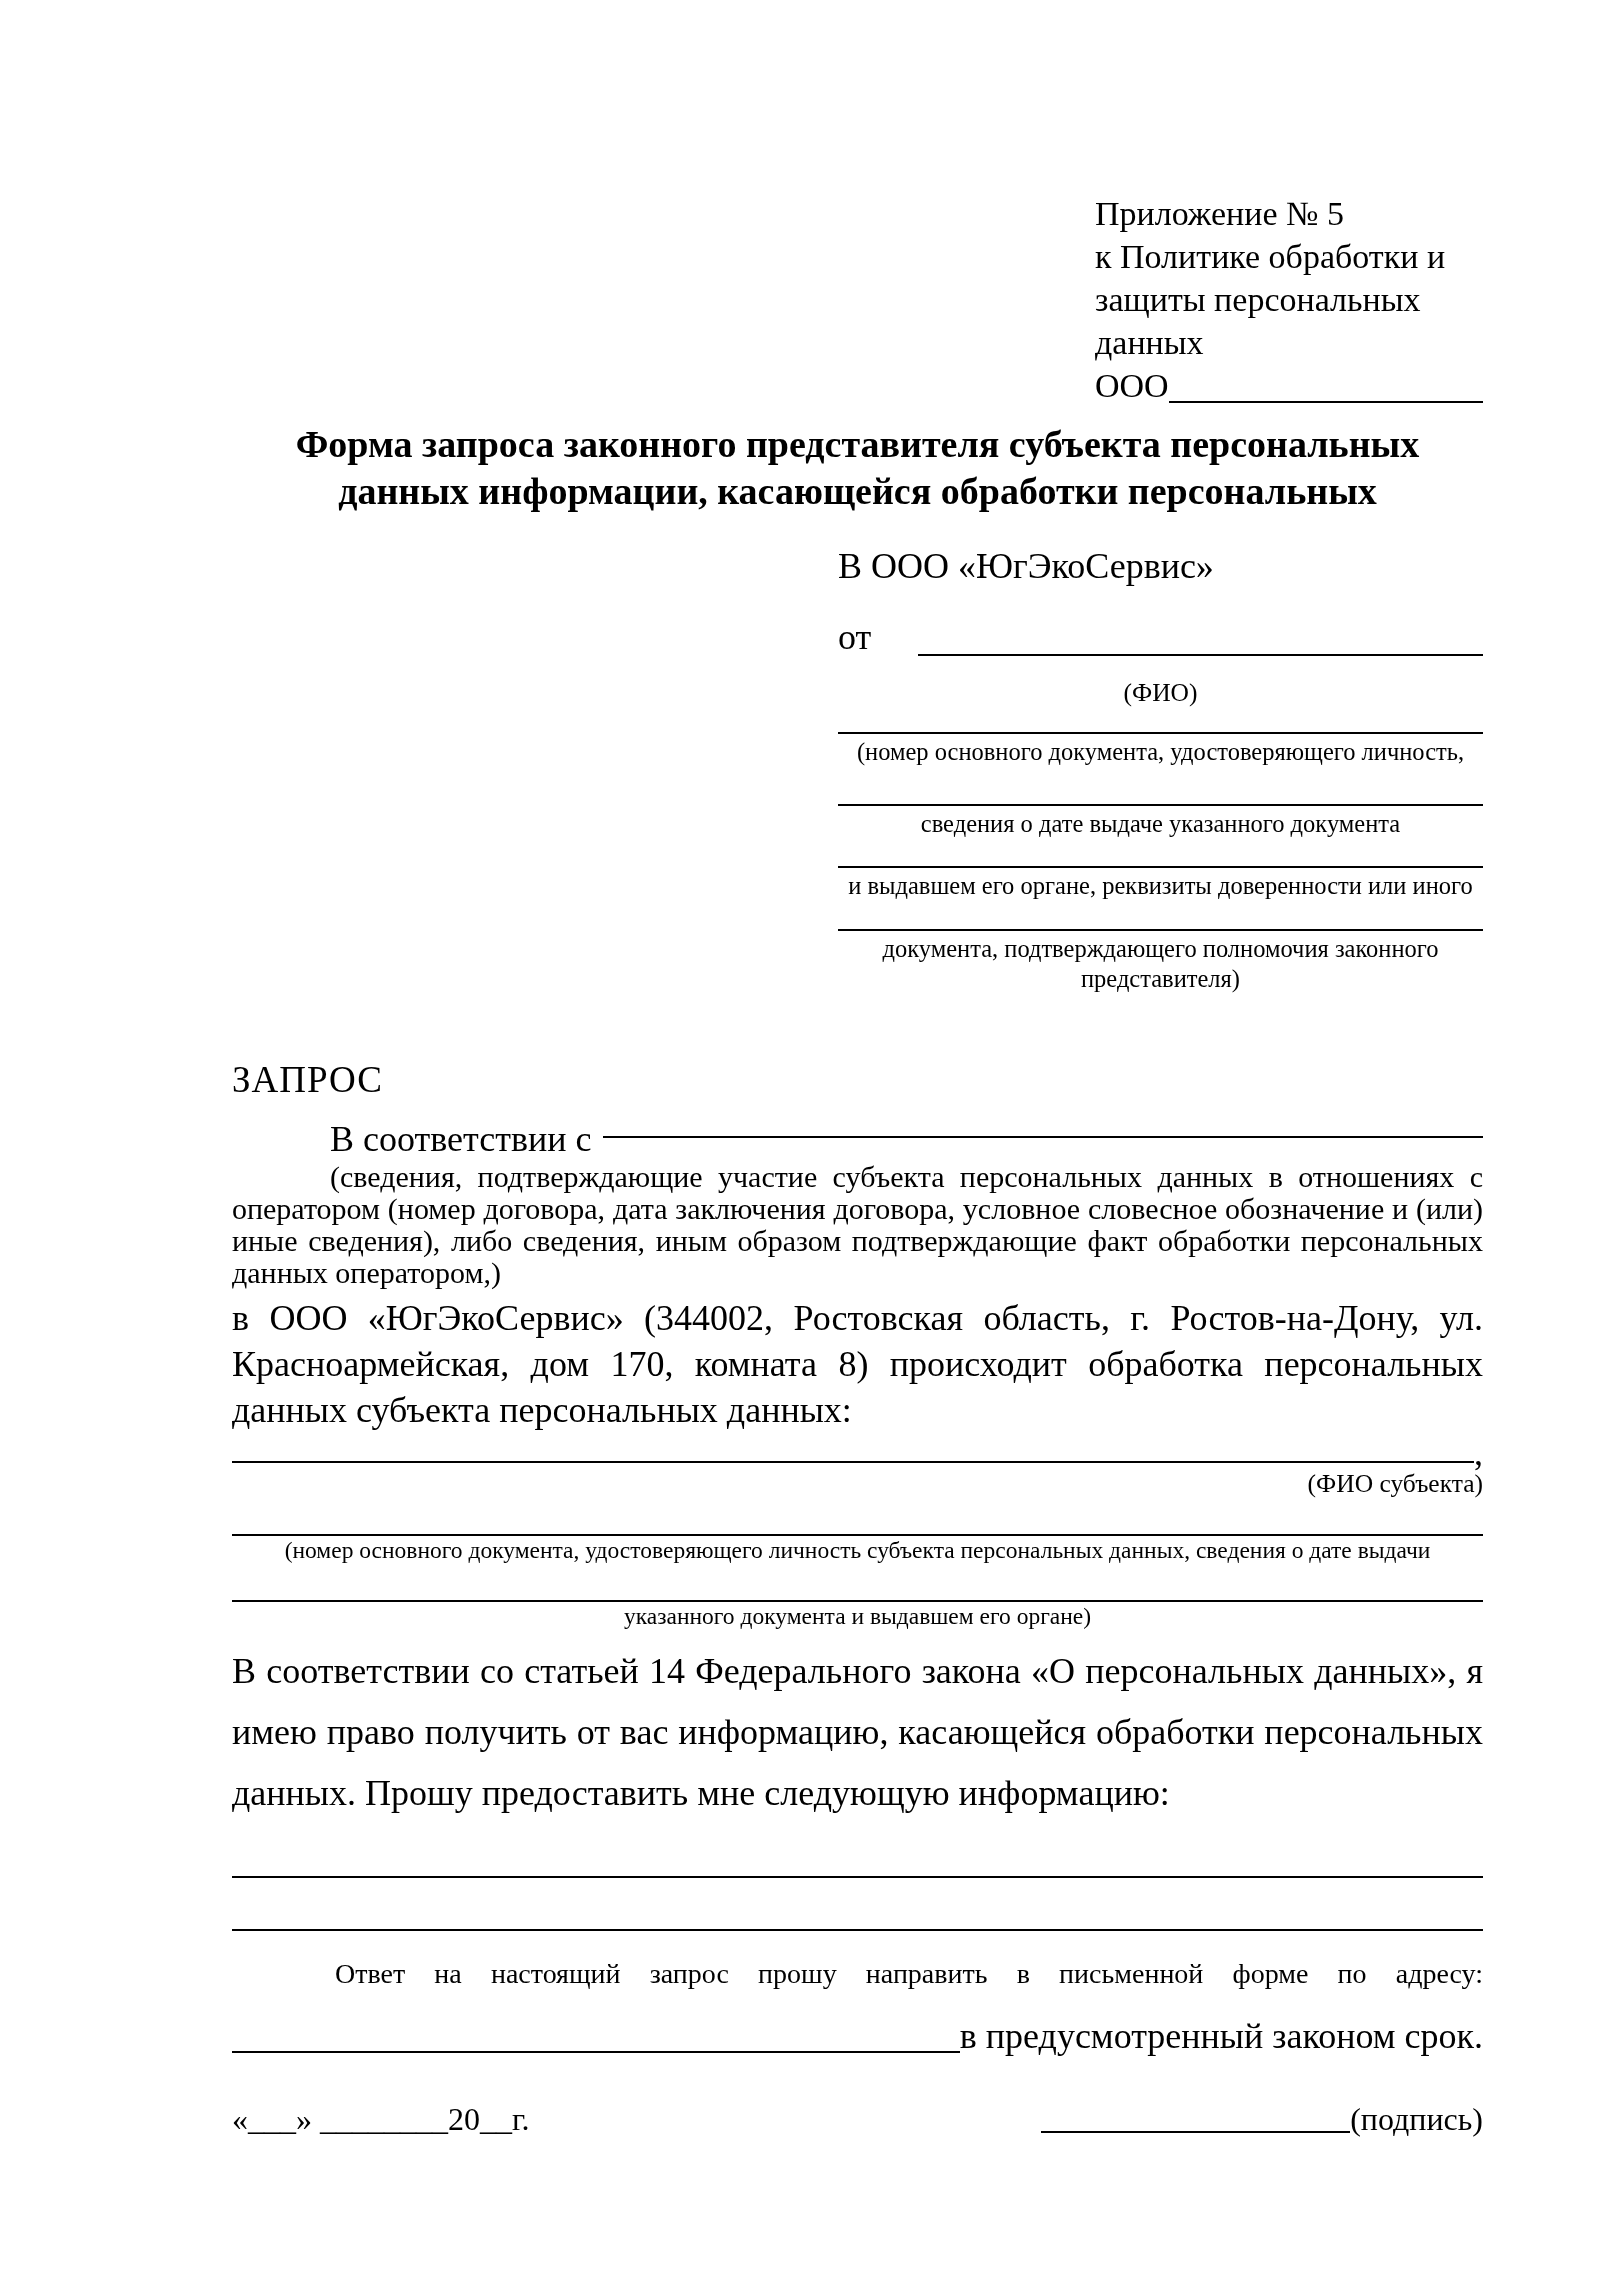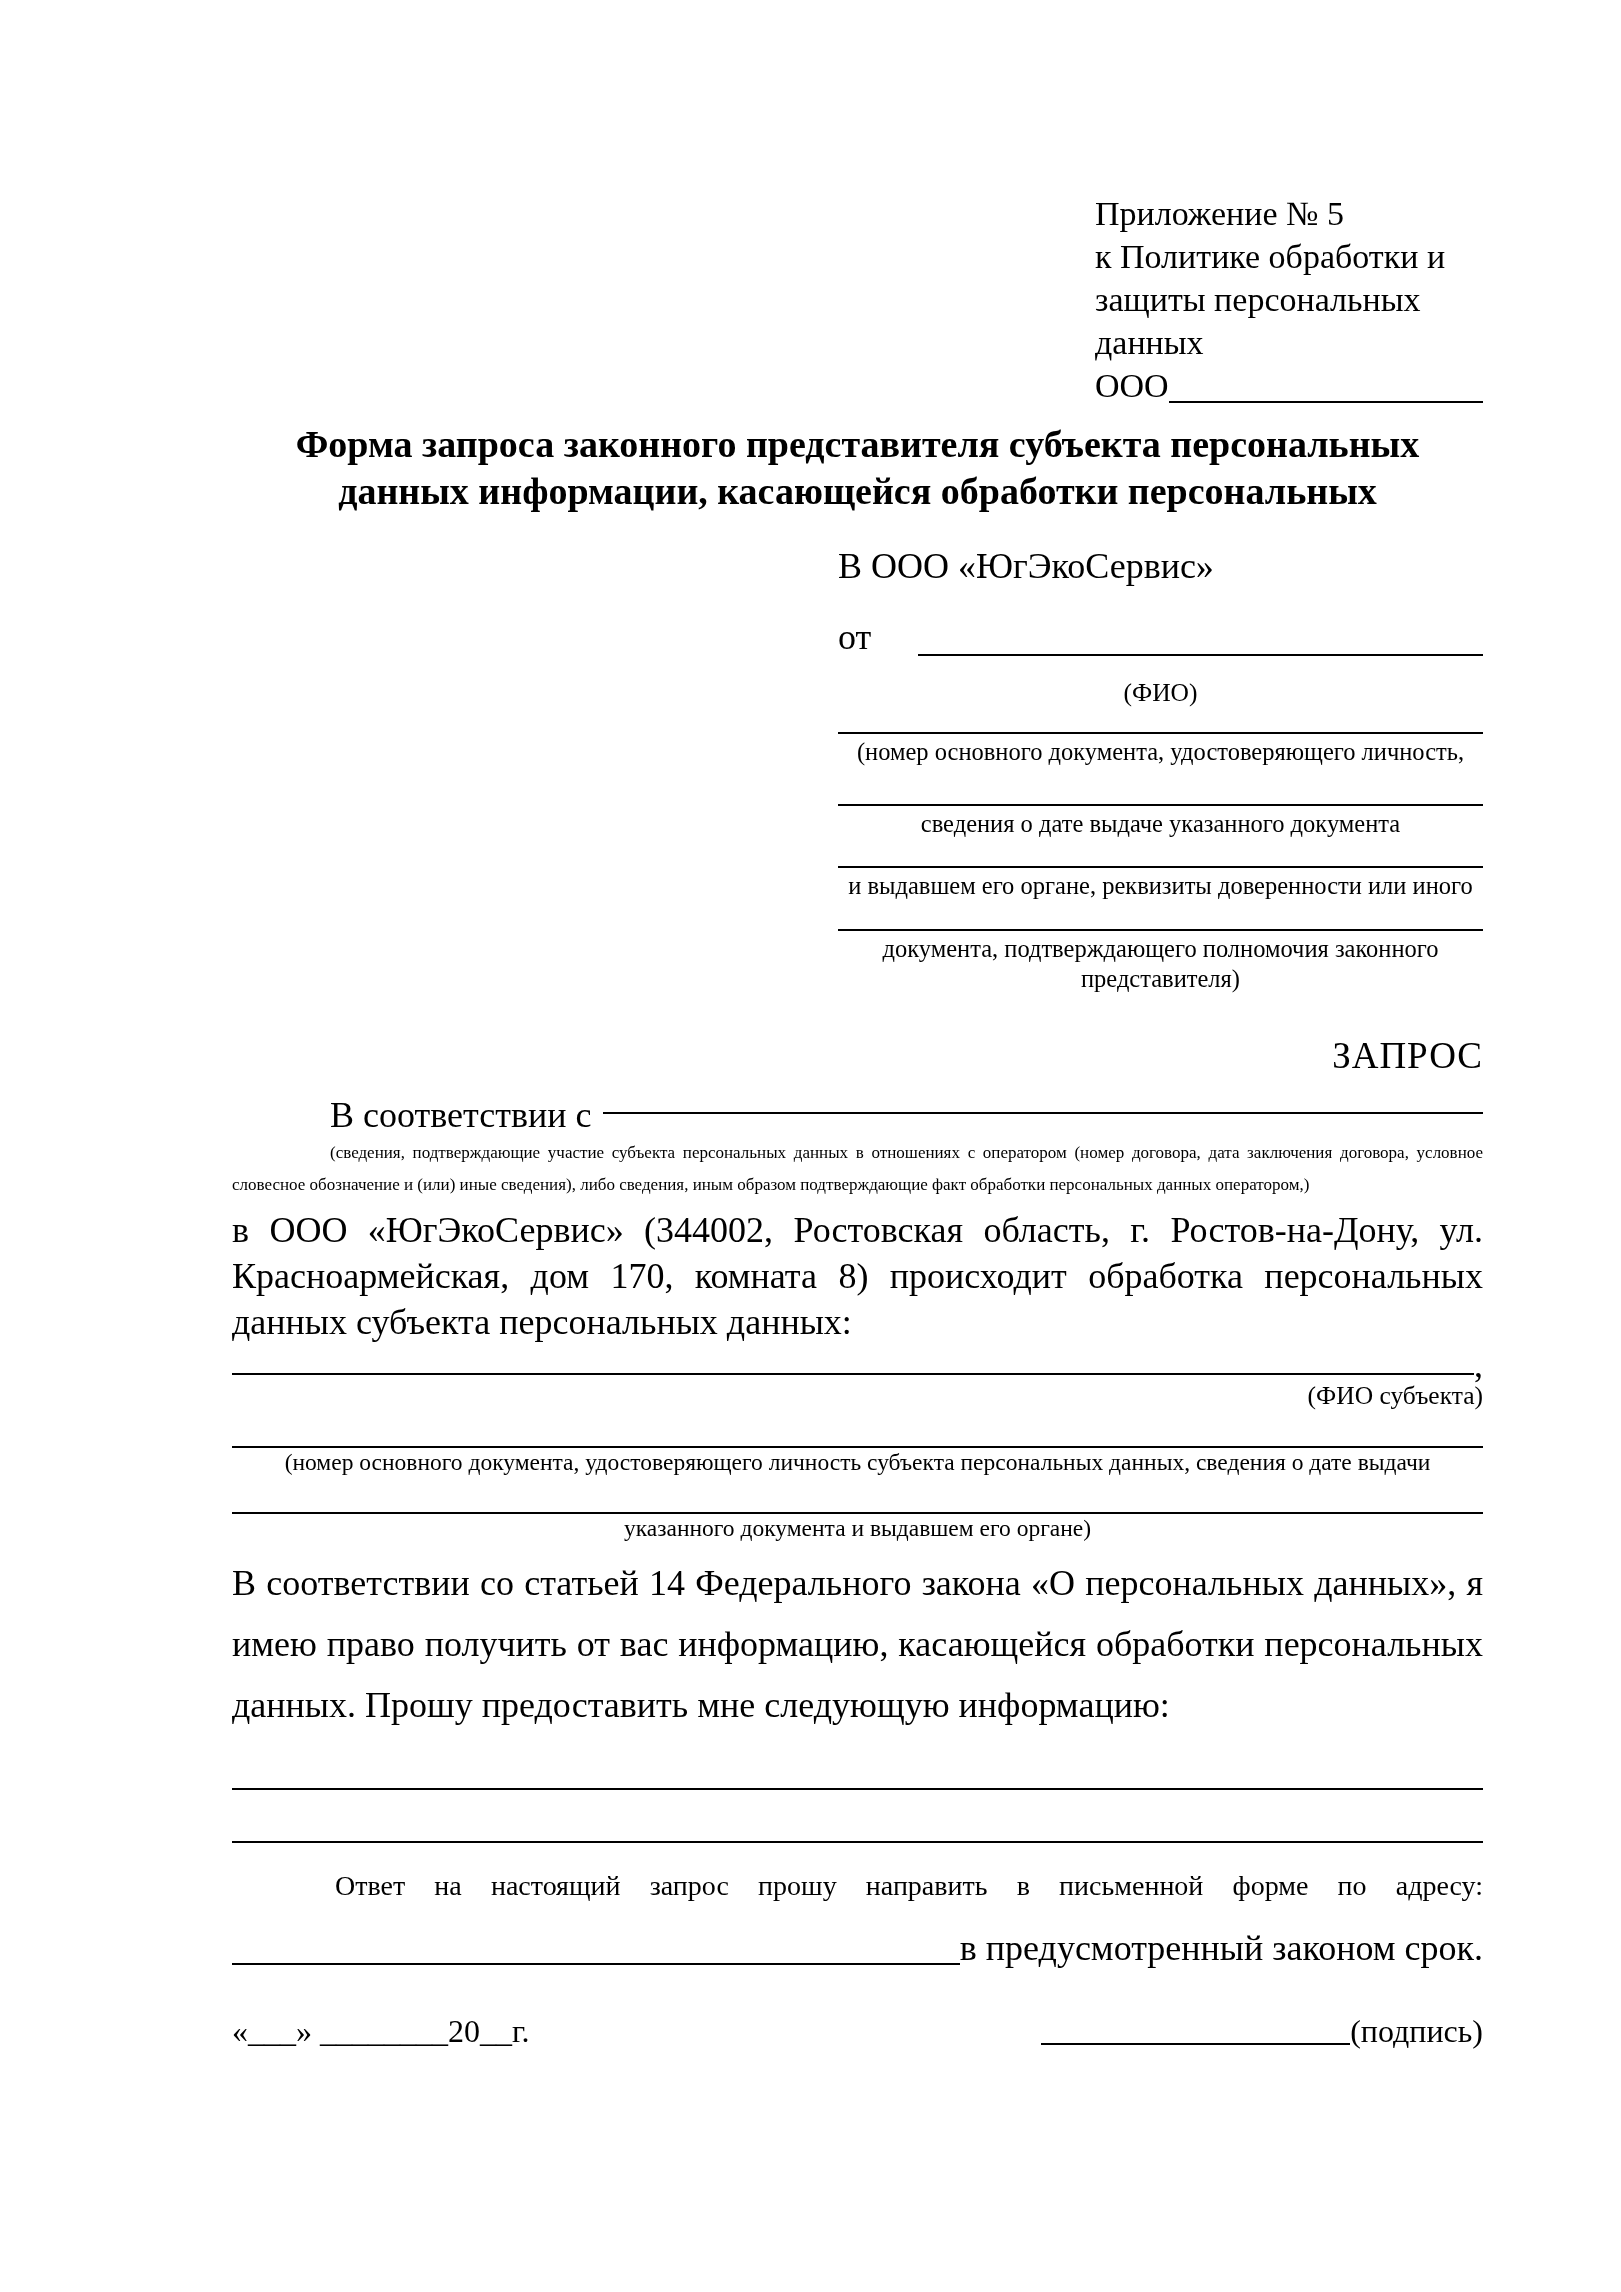--- a/index.html
+++ b/index.html
@@ -30,24 +30,24 @@
   .from-row { margin-top:25.5px; display:flex; font-size:36px; line-height:47px;gap:37px; }
   .from-row .from-fill { flex:1; margin-left:9.8px; margin-bottom:4.9px; }
   .cap-fio { font-size:25.5px; line-height:31px; margin-top:16px; text-align:center; }
   .blank-a { height:23.5px; }
   .blank-b { margin-top:11.8px; height:25.5px; }
   .blank-c { height:27.4px; }
   .blank-d { height:28px; }
   .cap-s { font-size:24.5px; line-height:30px; margin-top:2.9px; text-align:center; }
 
   
-  .zapros { margin-top:39px; text-align:right; font-size:37px; line-height:45px; letter-spacing:1px; }
+  .zapros { margin-top:63px; text-align:left; font-size:37px; line-height:45px; letter-spacing:1px; }
   .accordance-row { margin-top:15.7px; display:flex; font-size:36px; line-height:43px; padding-left:98px;align-items:center; }
   .accordance-row .acc-fill { flex:1; margin-left:11.8px; margin-bottom:4.9px; }
-  .acc-caption { font-size:17px; line-height:32px; text-align:justify; text-indent:98px; }
+  .acc-caption { font-size:30px; line-height:32px; text-align:justify; text-indent:98px; }
   .operator-p { margin-top:5.9px; font-size:36px; line-height:46px; text-align:justify; }
   .subject-row { display:flex; align-items:flex-end; height:35px; font-size:36px; }
   .subject-row .subj-fill { flex:1; margin-bottom:4.9px; }
   .subject-row .comma { line-height:29px; }
   .cap-center-lg { font-size:25.5px; line-height:31px; text-align:right; }
   .blank-full { margin-top:7.8px; height:27.4px; }
   .cap-center-sm { font-size:23.5px; line-height:29px; text-align:center; }
   .law-p { margin-top:9.8px; font-size:36px; line-height:61px; text-align:justify; }
   .blank-tall-1 { margin-top:17.6px; height:35px; }
   .blank-tall-2 { margin-top:15.7px; height:35px; }

